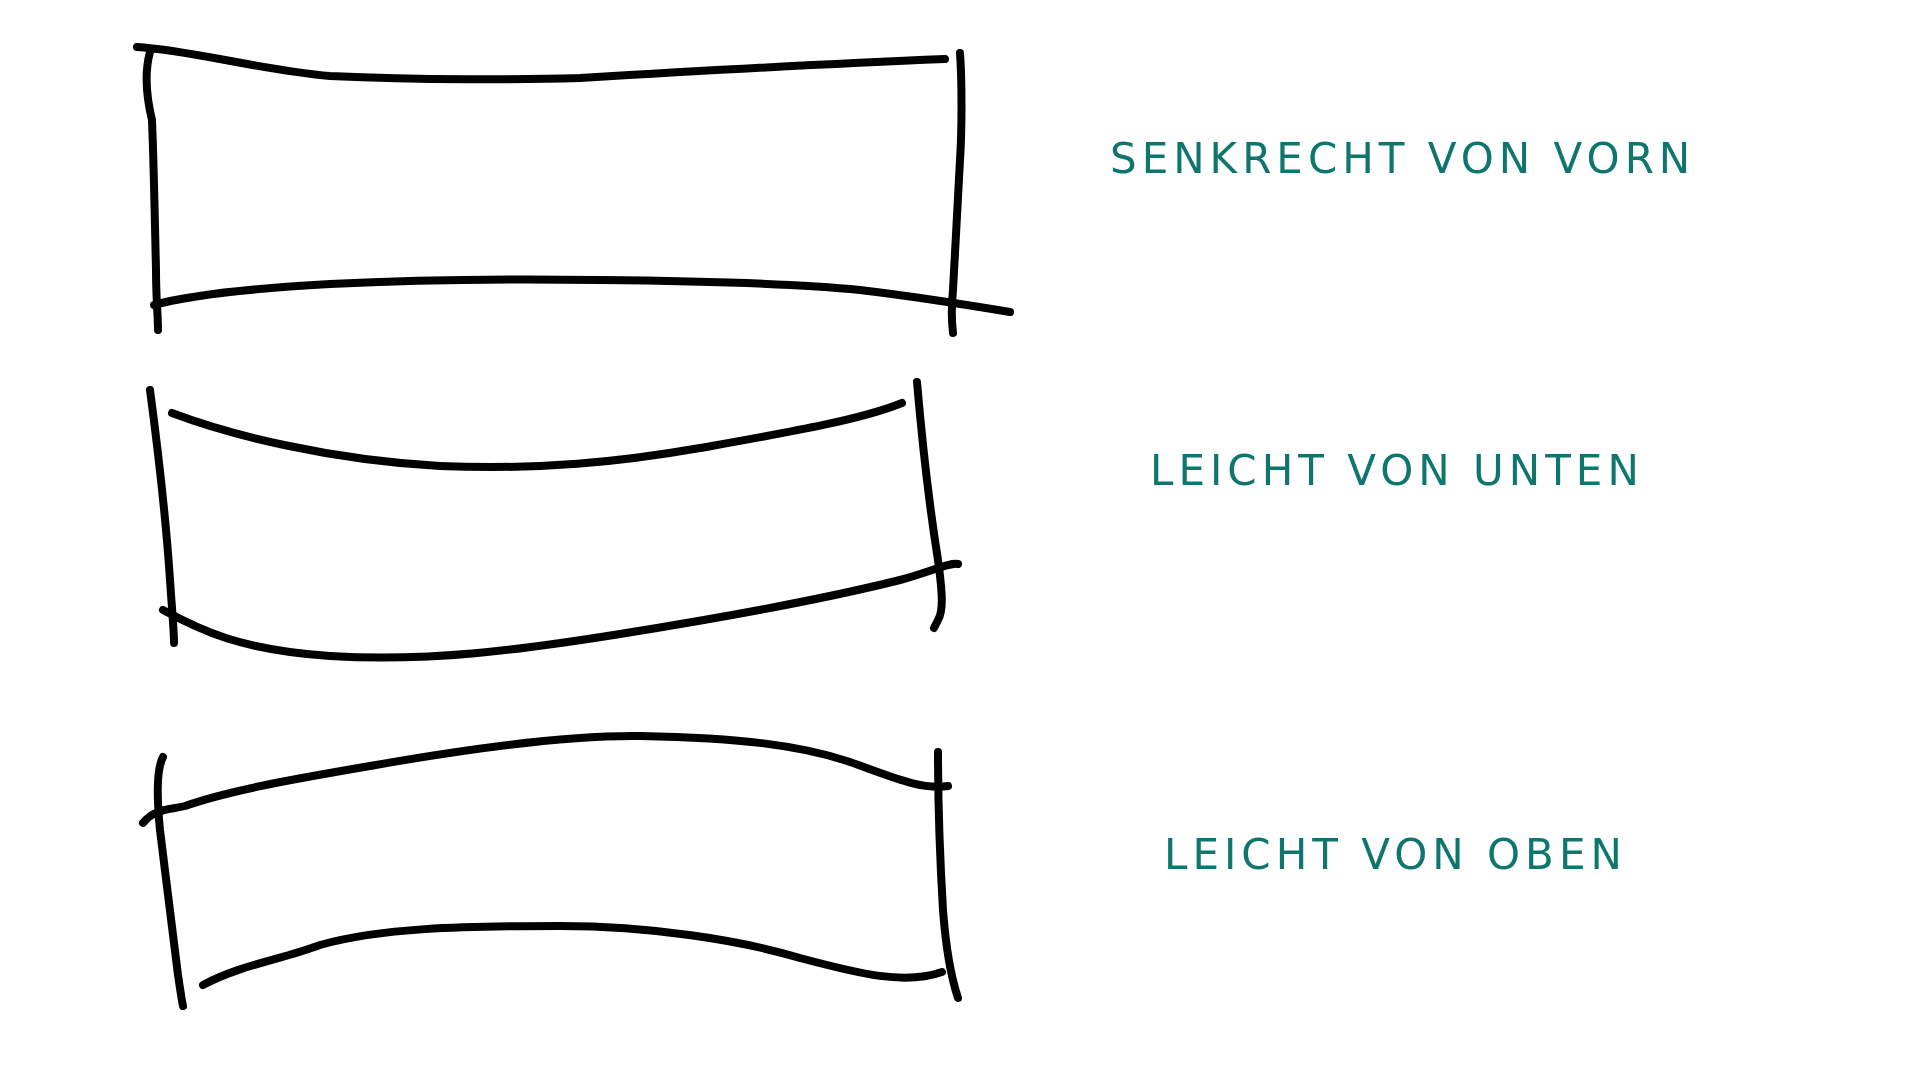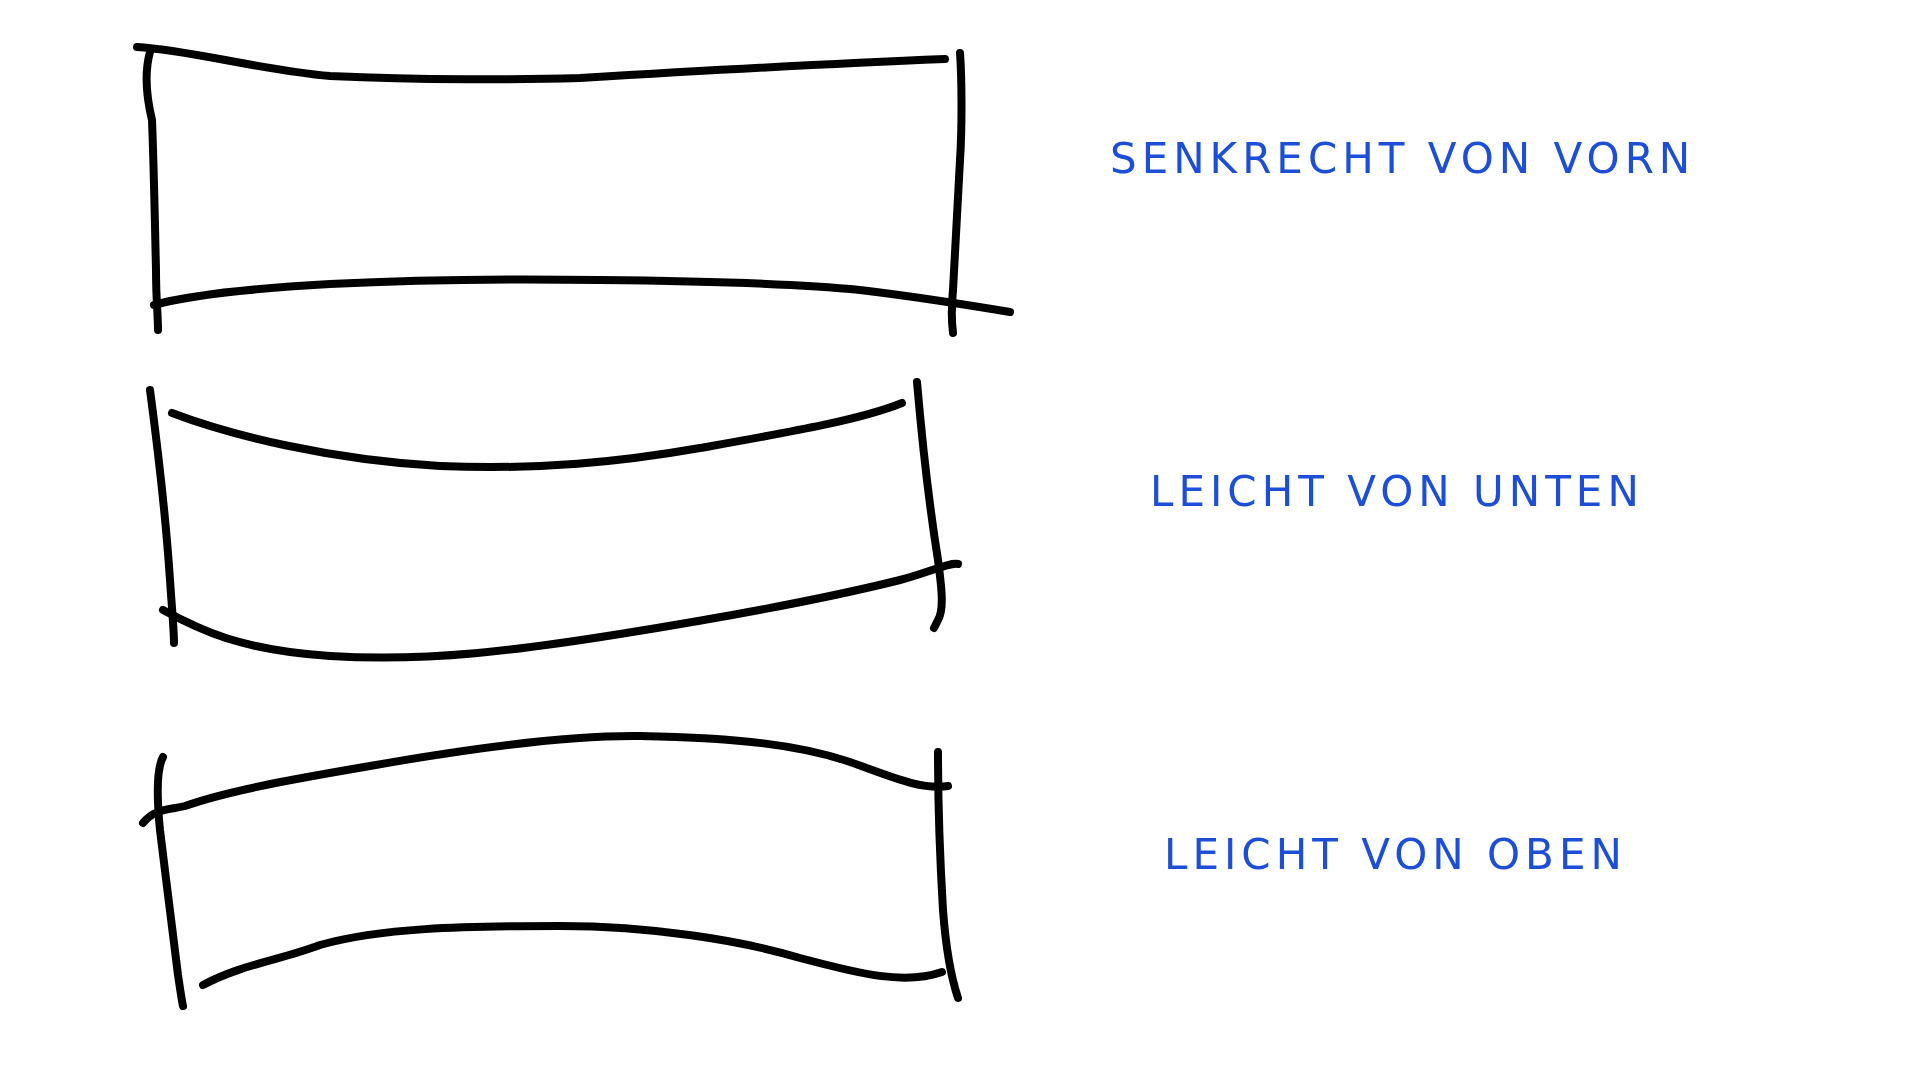--- a/index.html
+++ b/index.html
@@ -4,26 +4,26 @@
 <style>
   html, body { margin: 0; padding: 0; background: #ffffff; }
   body { width: 1920px; height: 1080px; position: relative; overflow: hidden; }
   svg.sketch { position: absolute; left: 0; top: 0; width: 1920px; height: 1080px; }
   svg.sketch path { fill: none; stroke: #000000; stroke-width: 8; stroke-linecap: round; stroke-linejoin: round; }
   .label {
     position: absolute;
     font-family: "DejaVu Sans", sans-serif;
     font-size: 42px;
     letter-spacing: 5px;
-    color: #1d4ed8;
+    color: #0f766e;
     white-space: nowrap;
     line-height: 1;
   }
   #label-1 { left: 1110px; top: 138px; }
-  #label-2 { left: 1150px; top: 471px; }
+  #label-2 { left: 1150px; top: 450px; }
   #label-3 { left: 1164px; top: 834px; }
 </style>
 </head>
 <body>
 
 <svg class="sketch" viewBox="0 0 1920 1080" xmlns="http://www.w3.org/2000/svg">
 
   <g>
     <path d="M137 47 C 190 50, 260 70, 330 76 C 420 80, 520 80, 580 78 C 680 72, 820 64, 945 59"></path>
     <path d="M150 52 C 145 70, 146 95, 152 120 C 154 170, 155 230, 156 270 C 156 300, 158 315, 158 330"></path>

